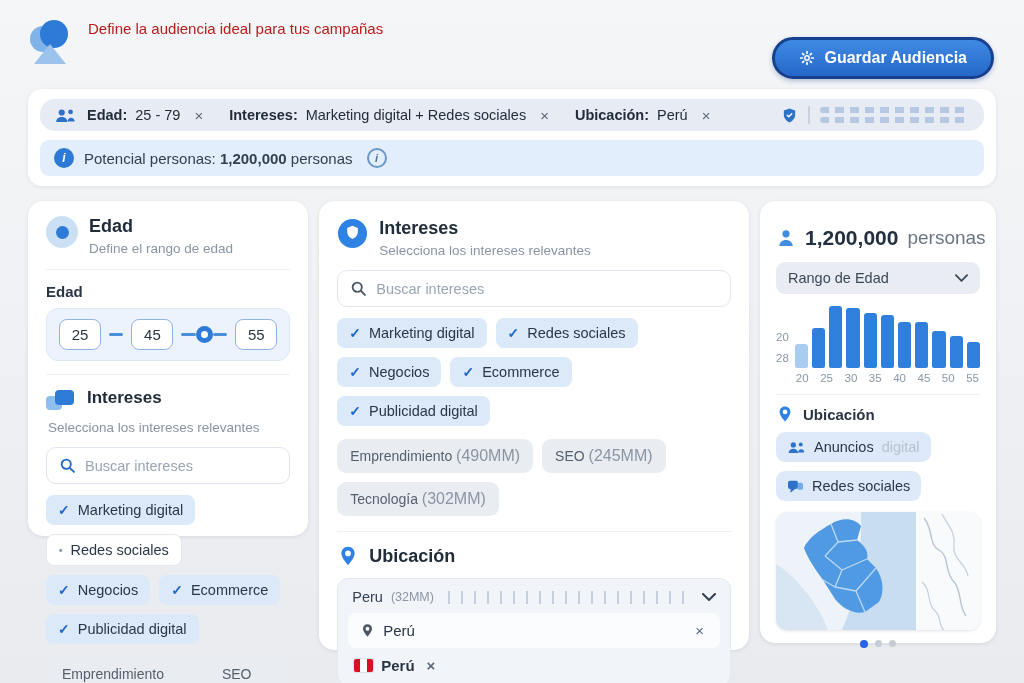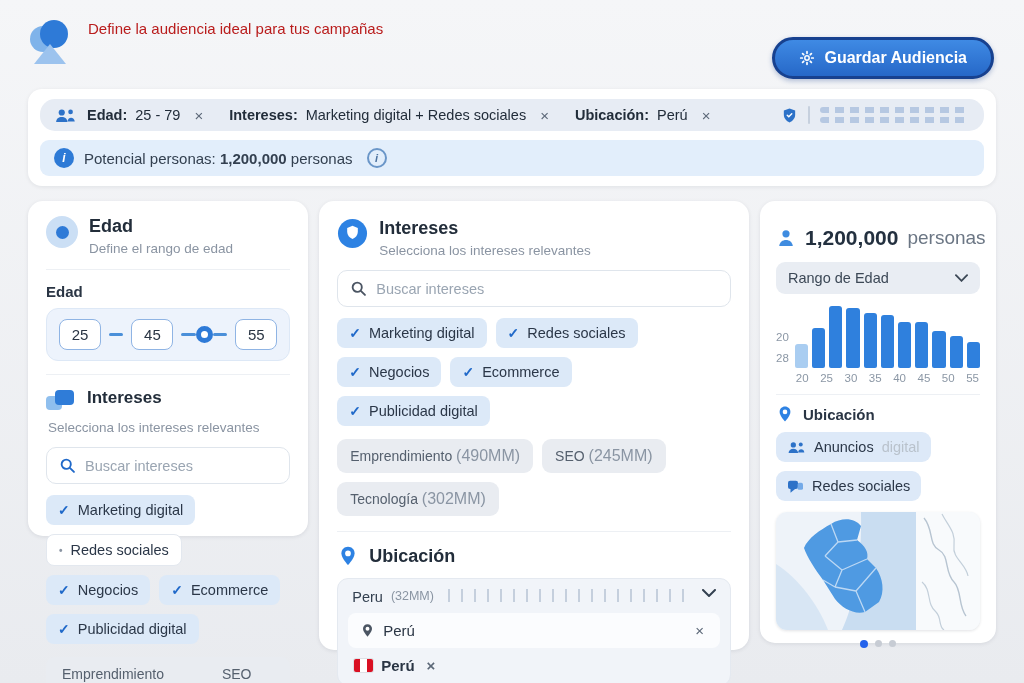--- a/index.html
+++ b/index.html
@@ -70,21 +70,21 @@
   .chip.plain .chk { color:#8a94a2; font-size:10px; }
 
   .sugg-row { display:flex; gap:9px; margin-top:13px; flex-wrap:wrap; }
   .sugg { background:#e9ecf1; border-radius:9px; padding:8px 13px; font-size:14px; color:#55606e; cursor:pointer; }
   .sugg .cnt { font-size:16px; color:#8a95a3; }
   .sugg-wide { display:flex; gap:26px; }
 
   
   .loc-head { display:flex; align-items:center; gap:10px; margin-top:2px; }
   .loc-box { background:#f1f4f9; border:1px solid #e4e9f0; border-radius:11px; margin-top:11px; padding:8px 10px; }
-  .loc-dd { display:flex; align-items:flex-start; gap:8px; padding:2px 4px 8px; font-size:14.5px; color:#334050; }
+  .loc-dd { display:flex; align-items:center; gap:8px; padding:2px 4px 8px; font-size:14.5px; color:#334050; }
   .loc-dd .cnt { color:#8a95a3; font-size:12.5px; }
   .loc-ticks { flex:1; height:13px; background:repeating-linear-gradient(90deg,#c5cfdd 0 2px,transparent 2px 13px); margin:0 6px; }
   .loc-selected { display:flex; align-items:center; gap:8px; background:#fbfcfe; border-radius:8px; padding:9px 12px; font-size:15px; color:#2a3544; }
   .loc-selected .x-btn { margin-left:auto; }
   .loc-tag { display:flex; align-items:center; gap:8px; padding:9px 6px 3px; font-size:15px; font-weight:bold; color:#2a3544; }
   .flag-pe { width:19px; height:13px; border-radius:2px; background:linear-gradient(90deg,#d91023 0 33%,#fff 33% 67%,#d91023 67%); box-shadow:0 0 0 1px rgba(0,0,0,.08); }
 
   
   .aud-title { font-size:14.5px; font-weight:bold; color:#1d4f93; letter-spacing:.4px; }
   .aud-count { display:flex; align-items:center; gap:9px; margin-top:10px; }

